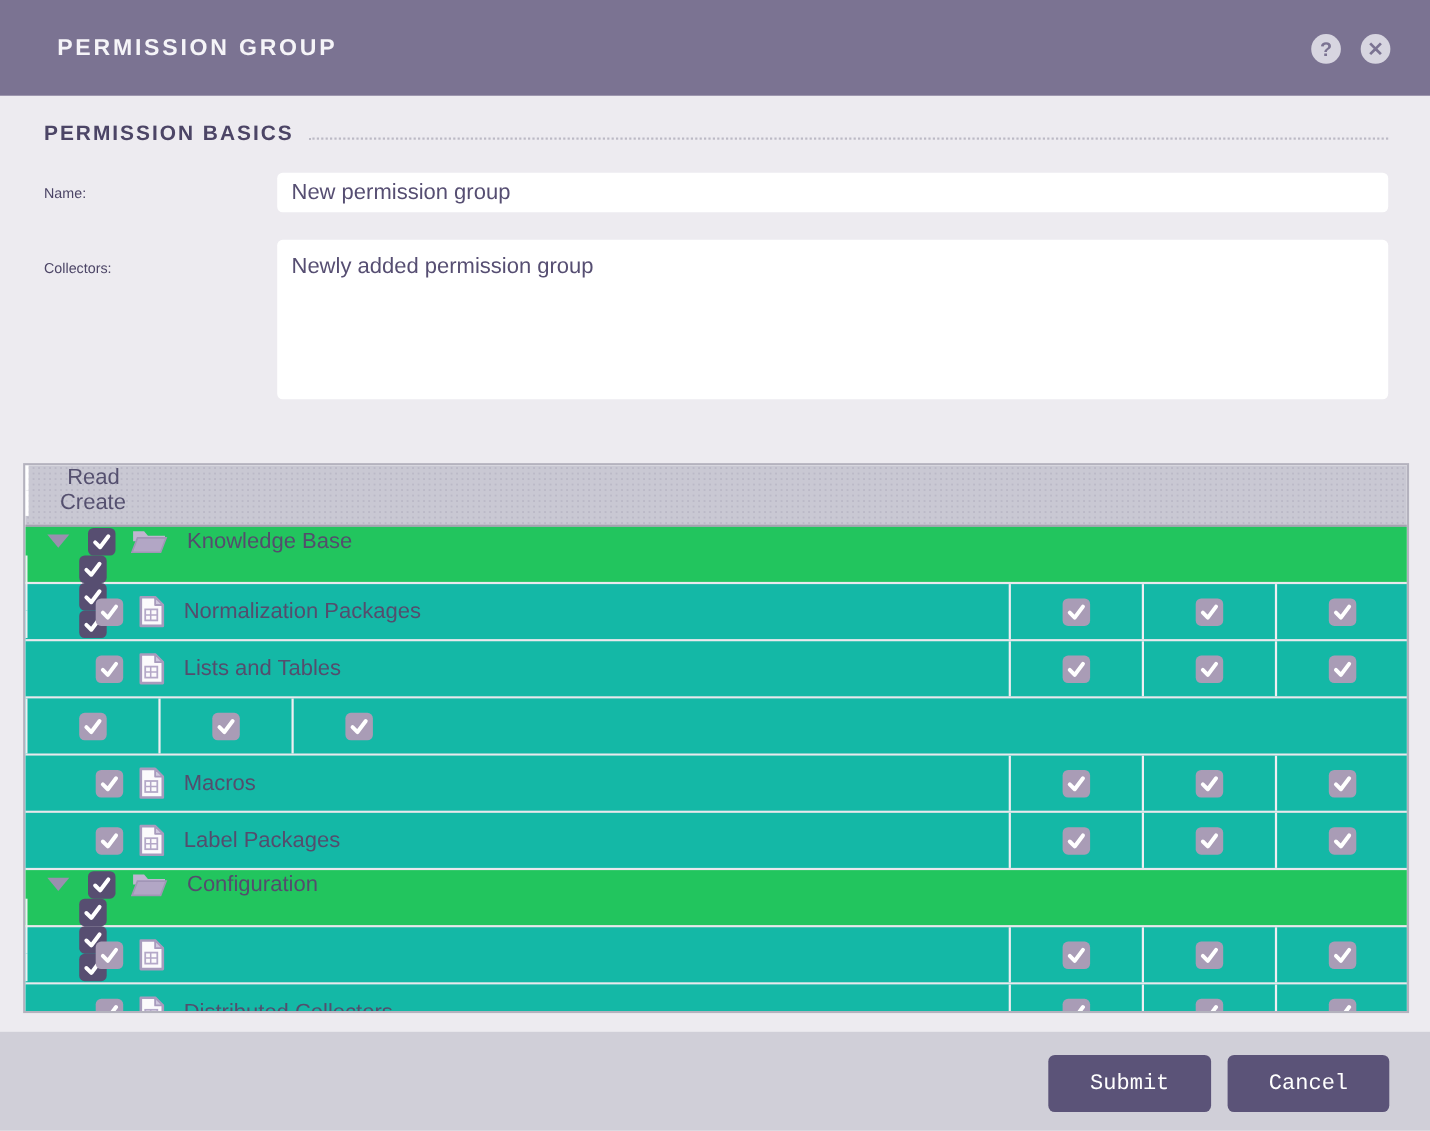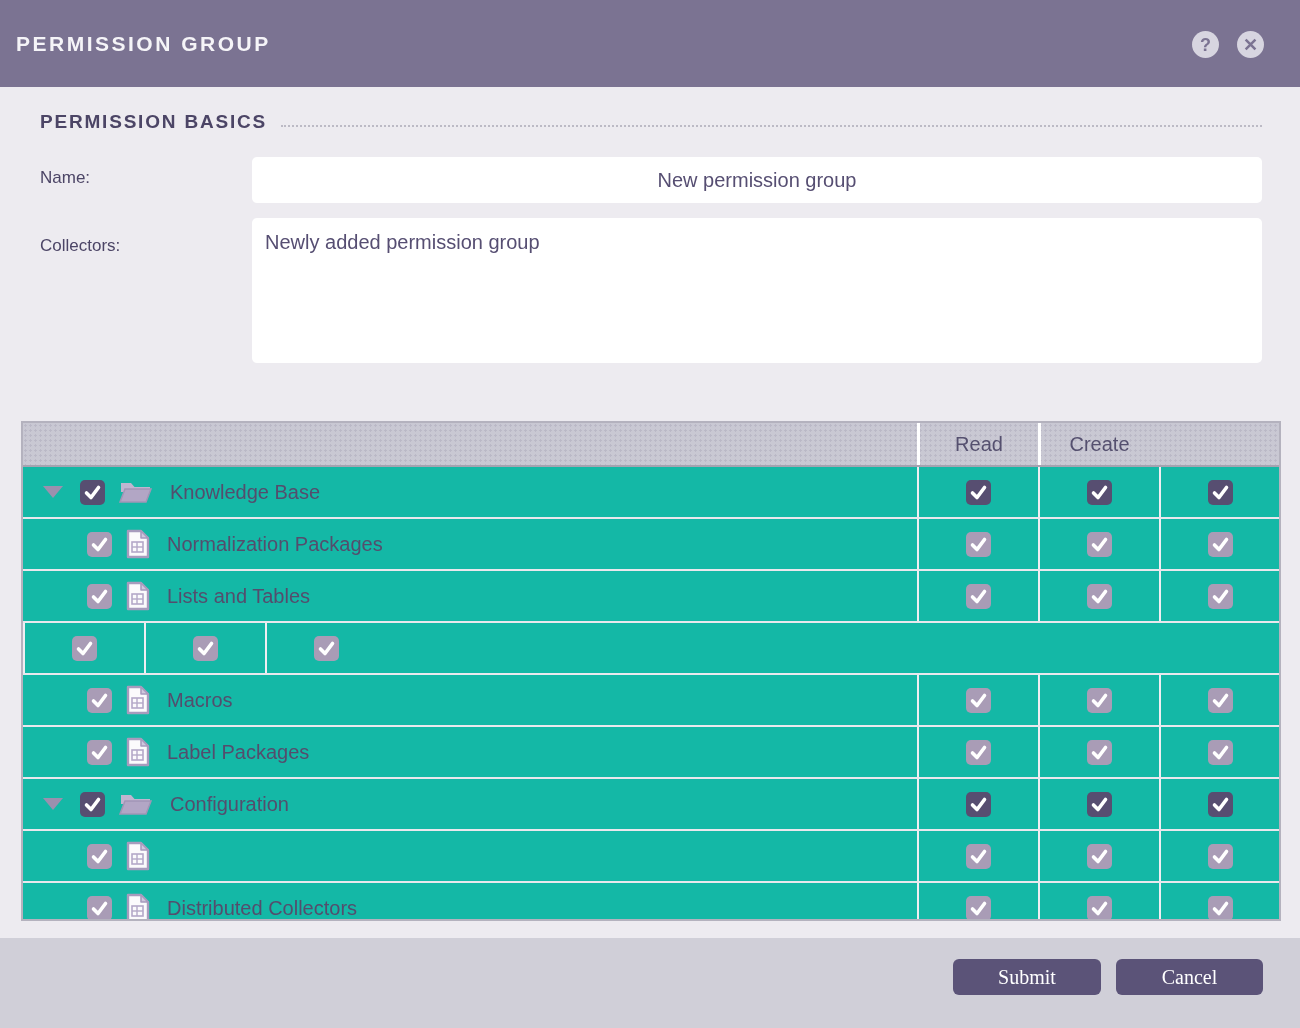--- a/index.html
+++ b/index.html
@@ -12,78 +12,79 @@
     color: #514a6b;
   }
 
   
   .titlebar {
     position: absolute; left: 0; top: 0; width: 1300px; height: 87px;
     background: #7b7392;
     display: flex; align-items: center;
   }
   .titlebar .title {
-    margin-left: 16px;
+    margin-left: 52px;
     color: #f5f4f8; font-size: 21px; font-weight: bold; letter-spacing: 2.5px;
   }
   .titlebar .tb-icons { position: absolute; right: 36px; top: 31px; display: flex; gap: 18px; }
   .circle-icon {
     width: 27px; height: 27px; border-radius: 50%;
     background: #d7d5e0; color: #7b7392;
     display: flex; align-items: center; justify-content: center;
     font-size: 18px; font-weight: bold; cursor: pointer; line-height: 1;
   }
 
   
   .section-head {
     position: absolute; left: 40px; top: 111px;
     font-size: 19px; font-weight: bold; letter-spacing: 1.8px; color: #4c4566;
   }
   .section-rule {
     position: absolute; left: 281px; top: 125px; width: 981px; height: 0;
     border-top: 2px dotted #bcbac5;
   }
-  .field-label { position: absolute; left: 40px; font-size: 17px; color: #4c4566; }
+  .field-label { position: absolute; left: 40px; font-size: 13px; color: #4c4566; }
   .lbl-name { top: 168px; }
   .lbl-desc { top: 236px; }
   .txt-input {
     position: absolute; left: 252px; width: 1010px;
     background: #ffffff; border: none; border-radius: 5px;
     font-family: "Liberation Sans", sans-serif;
     font-size: 20px; color: #564e72; padding: 0 13px; outline: none;
   }
-  #name-input { top: 157px; height: 46px; text-align: center; }
+  #name-input { top: 157px; height: 36px; }
   #desc-input { top: 218px; height: 145px; padding-top: 11px; resize: none; line-height: 1.3; }
 
   
   .ptable {
     position: absolute; left: 21px; top: 421px; width: 1260px; height: 500px;
     background: #fdfdfe;
     border: 2px solid #b4b2be;
     overflow: hidden;
   }
   .dots {
     background-image: radial-gradient(circle, rgba(110,104,134,0.16) 1px, transparent 1.3px);
     background-size: 5px 5px;
   }
   .thead {
-    display: flex; height: 44px;
+    display: flex; height: 56px;
     background-color: #c9c8d3;
     border-bottom: 2px solid #a5a3b1;
+    flex-direction: column;
   }
   .thead .hcell {
     display: flex; align-items: center; justify-content: center;
     font-size: 20px; color: #55506f;
   }
   .hcell.tree-h { width: 894px; }
   .hcell.perm-h { width: 121px; border-left: 3px solid #fff; }
   .hcell.perm-h:last-child { width: 120px; }
 
   .trow { display: flex; height: 52px; border-bottom: 2px solid #e9e8ed; background: #14b8a6; }
-  .trow.parent { background-color: #14b8a6; }
+  .trow.parent { background-color: #22c55e; flex-direction: column; }
   .cell { display: flex; align-items: center; }
   .cell.tree { width: 894px; position: relative; }
   .cell.perm { width: 121px; justify-content: center; border-left: 2px solid #efeef2; }
   .cell.perm:last-child { width: 120px; }
 
   .tri {
     width: 0; height: 0; margin-left: 20px;
     border-left: 10px solid transparent; border-right: 10px solid transparent;
     border-top: 12px solid #9a90ae; cursor: pointer;
   }
@@ -103,24 +104,24 @@
   .node-icon { margin-left: 14px; display: inline-flex; flex: none; }
 
   .rlabel { margin-left: 17px; font-size: 20px; color: #544d6d; white-space: nowrap; }
 
   
   .footer {
     position: absolute; left: 0; top: 938px; width: 1300px; height: 90px;
     background: #d0cfd8;
   }
   .btn {
-    position: absolute; top: 21px; height: 36px;
+    position: absolute; top: 21px; height: 52px;
     background: #5b5378; color: #ffffff;
     border: none; border-radius: 6px;
-    font-family: Liberation Serif, serif;
+    font-family: Liberation Mono, monospace;
     font-size: 20px; cursor: pointer;
   }
   .btn-submit { left: 953px; width: 148px; }
   .btn-cancel { left: 1116px; width: 147px; }
 </style>
 </head>
 <body>
 
 <div class="titlebar">
   <div class="title">PERMISSION GROUP</div>

